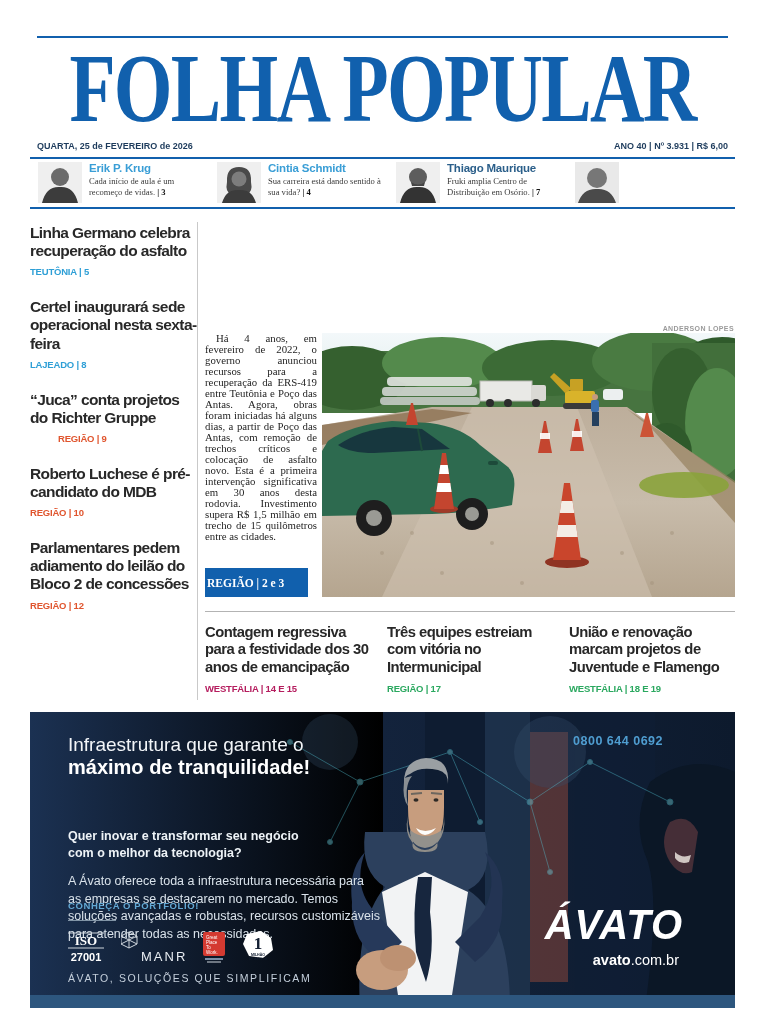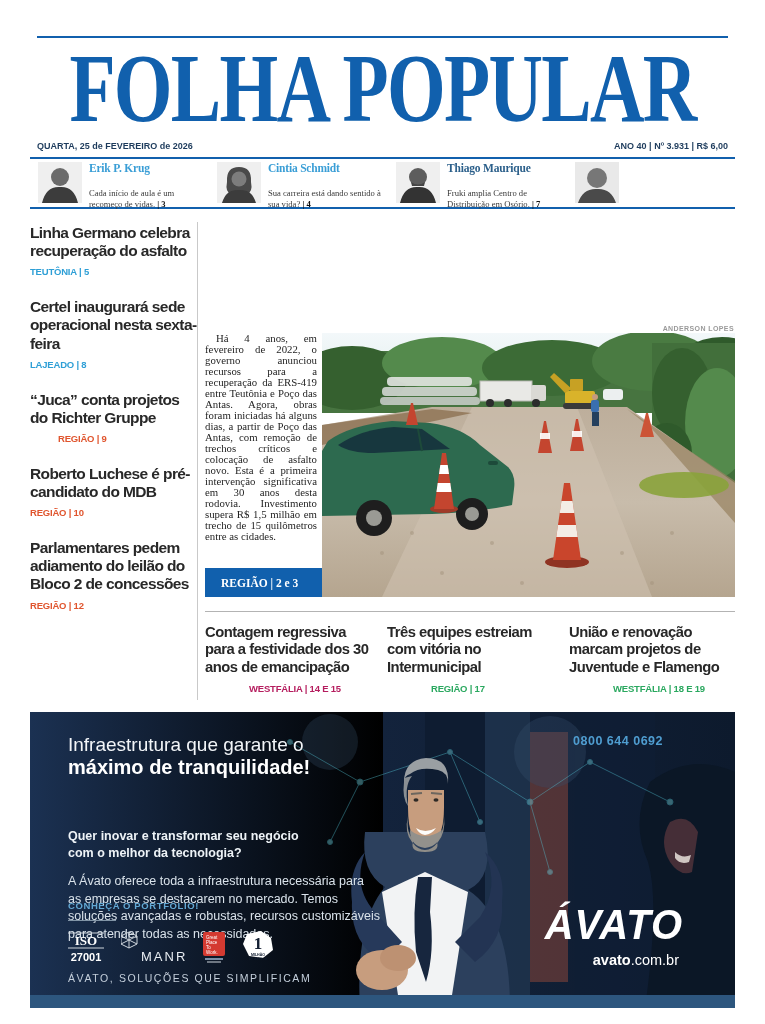--- a/index.html
+++ b/index.html
@@ -11,48 +11,48 @@
             font-family:"Liberation Serif",serif;font-weight:bold;color:#1160ad;
             font-size:92px;line-height:1.0;letter-spacing:-2px;
             transform:scaleX(.82) scaleY(1.05);transform-origin:center top;white-space:nowrap;}
   .dateline{position:absolute;top:141px;left:37px;right:37px;display:flex;
             justify-content:space-between;font-size:9px;font-weight:bold;color:#1d3b5c;}
   
   .colstrip{position:absolute;top:157px;left:30px;right:30px;height:48px;
             border-top:2px solid #1160ad;border-bottom:2px solid #1160ad;display:flex;}
   .colcell{flex:1;display:flex;gap:7px;padding:3px 2px 2px 8px;align-items:flex-start;}
   .colphoto{width:44px;height:41px;flex:none;}
-  .colname{font-size:11.5px;font-weight:bold;letter-spacing:-0.2px;margin-bottom:14px;font-family:Liberation Serif, serif;}
+  .colname{font-size:11.5px;font-weight:bold;letter-spacing:-0.2px;margin-bottom:2px;}
   .coldesc{font-family:"Liberation Serif",serif;font-size:8.6px;line-height:1.25;color:#3a3a3a;width:118px;}
   .coldesc b{color:#111;}
   
   .sidebar{position:absolute;left:30px;top:224px;width:168px;}
   .sb-item{margin-bottom:21px;}
   .sb-title{font-size:15.5px;font-weight:bold;color:#282828;line-height:1.17;letter-spacing:-0.6px;}
   .sb-label{margin-top:6px;font-size:9.5px;font-weight:bold;letter-spacing:-0.2px;}
   .vdivider{position:absolute;left:197px;top:222px;height:478px;width:1px;background:#c9c9c9;}
   
   .headline{position:absolute;left:205px;top:216px;width:530px;text-align:center;
             font-size:37px;font-weight:bold;color:#222;line-height:1.08;letter-spacing:-1px;}
   .credit{position:absolute;right:31px;top:325px;font-size:7px;color:#9a9a9a;
           font-weight:bold;letter-spacing:.4px;}
   .article{position:absolute;left:205px;top:333px;width:112px;
            font-family:"Liberation Serif",serif;font-size:10.8px;line-height:1.02;
            text-align:justify;color:#1e1e1e;}
   .article p{margin:0;text-indent:11px;}
   .kicker{position:absolute;left:205px;top:568px;width:101px;height:29px;background:#1160ad;
           color:#fff;font-family:"Liberation Serif",serif;font-weight:bold;font-size:11.5px;
-          display:flex;align-items:center;padding-left:16px;}
+          display:flex;align-items:center;padding-left:2px;}
   .photo{position:absolute;left:322px;top:333px;width:413px;height:264px;overflow:hidden;}
   .mainrule{position:absolute;left:205px;right:30px;top:611px;height:1px;background:#b3b3b3;}
   
   .teasers{position:absolute;left:205px;top:624px;width:530px;display:flex;gap:16px;}
   .tz{flex:1;}
   .tz-title{font-size:14.8px;font-weight:bold;color:#282828;line-height:1.18;letter-spacing:-0.5px;}
-  .tz-label{margin-top:7px;font-size:9.5px;font-weight:bold;letter-spacing:-0.2px;margin-left:44px;}
+  .tz-label{margin-top:7px;font-size:9.5px;font-weight:bold;letter-spacing:-0.2px;}
   
   .ad{position:absolute;left:30px;top:712px;width:705px;height:296px;background:#16273f;overflow:hidden;}
   .ad-bg{position:absolute;inset:0;}
   .ad-strip{position:absolute;left:0;right:0;bottom:0;height:13px;background:#2d567e;}
   .ad-h1{position:absolute;left:38px;top:22px;font-size:19px;color:#f2f5f8;font-weight:normal;}
   .ad-h2{position:absolute;left:38px;top:44px;font-size:20px;color:#fff;font-weight:bold;}
   .ad-q{position:absolute;left:38px;top:82px;font-size:12.5px;font-weight:bold;color:#eef3f7;line-height:1.35;width:250px;margin-top:34px;}
   .ad-body{position:absolute;left:38px;top:117px;font-size:12.5px;color:#d9e2ea;line-height:1.4;width:312px;margin-top:44px;}
   .ad-cta{position:absolute;left:38px;top:188px;font-size:9.5px;font-weight:bold;color:#63a8d4;letter-spacing:.6px;}
   .ad-line{position:absolute;left:38px;top:208px;width:48px;height:1px;background:#8194a6;}

